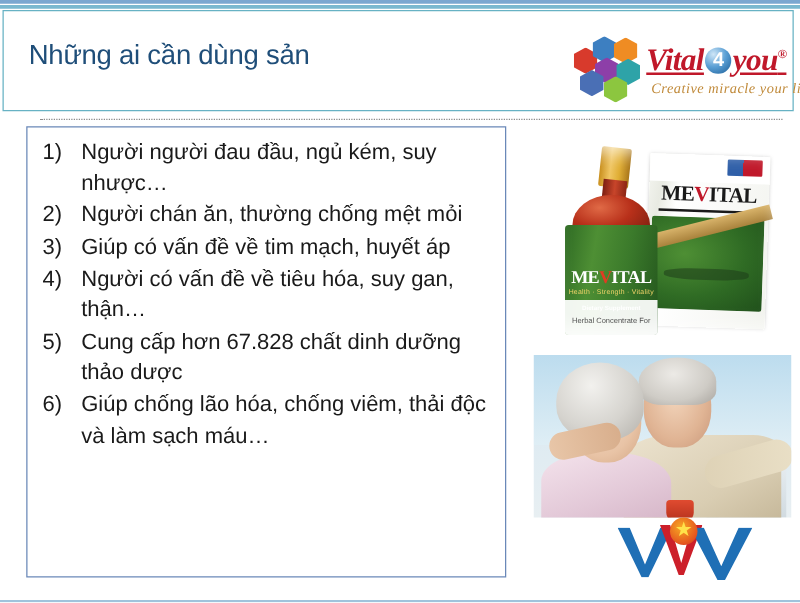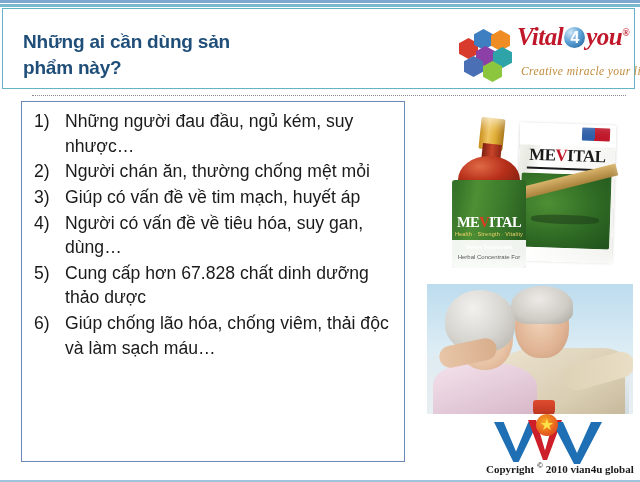--- a/index.html
+++ b/index.html
@@ -39,22 +39,22 @@
     width: 633px; height: 81px;
     border: 1.5px solid #67b2c4;
     box-sizing: border-box;
     background: #ffffff;
   }
   .slide-title {
     position: absolute;
     left: 20px; top: 20px;
     width: 380px;
     color: #1f4e79;
-    font-size: 19px;
-    font-weight: bold;
+    font-size: 22px;
+    font-weight: normal;
     line-height: 1.38;
     letter-spacing: -0.2px;
   }
 
   
   .brand-logo {
     position: absolute;
     left: 452px; top: 12px;
     width: 176px; height: 66px;
   }
@@ -71,28 +71,29 @@
   .hex.h1 { left: 0px;  top: 13px; background: #d83a2c; }
   .hex.h2 { left: 15px; top: 4px;  background: #3d7fc1; }
   .hex.h3 { left: 32px; top: 5px;  background: #ef8c23; }
   .hex.h4 { left: 17px; top: 21px; background: #8d3fa8; }
   .hex.h5 { left: 34px; top: 22px; background: #2ea3a8; }
   .hex.h6 { left: 24px; top: 36px; background: #8cc63f; }
   .hex.h7 { left: 5px;  top: 31px; background: #4a6fb5; }
 
   .brand-word {
     position: absolute;
-    left: 62px; top: 2px;
+    left: 62px; top: 14px;
     font-family: "Liberation Serif", serif;
     font-size: 25px;
     font-weight: bold;
     font-style: italic;
     color: #c0182a;
     letter-spacing: -0.5px;
     white-space: nowrap;
+    text-decoration: underline;
   }
   .brand-four {
     display: inline-block;
     position: relative;
     width: 21px; height: 21px;
     vertical-align: -3px;
     margin: 0 1px;
   }
   .brand-four .sphere {
     position: absolute;
@@ -491,21 +492,20 @@
 <body>
 
 <div id="slide">
 
   <div class="top-band-outer"></div>
   <div class="top-band-inner"></div>
 
   <div class="header-frame">
     <div class="slide-title">
       <div>Những ai cần dùng sản</div>
-      <div>phẩm này?</div>
     </div>
 
     <div class="brand-logo">
       <div class="hex-cluster">
         <div class="hex h1"></div>
         <div class="hex h2"></div>
         <div class="hex h3"></div>
         <div class="hex h4"></div>
         <div class="hex h5"></div>
         <div class="hex h6"></div>
@@ -516,36 +516,36 @@
     </div>
   </div>
 
   <div class="dotted-guide"></div>
 
   <div class="content-box">
     <div class="list">
 
       <div class="list-item">
         <span class="li-num">1)</span>
-        <span class="li-text">Những người đau đầu, ngủ kém, suy nhược…</span>
+        <span class="li-text">Người người đau đầu, ngủ kém, suy nhược…</span>
       </div>
 
       <div class="list-item">
         <span class="li-num">2)</span>
         <span class="li-text">Người chán ăn, thường chống mệt mỏi</span>
       </div>
 
       <div class="list-item">
         <span class="li-num">3)</span>
         <span class="li-text">Giúp có vấn đề về tim mạch, huyết áp</span>
       </div>
 
       <div class="list-item">
         <span class="li-num">4)</span>
-        <span class="li-text">Người có vấn đề về tiêu hóa, suy gan, dùng…</span>
+        <span class="li-text">Người có vấn đề về tiêu hóa, suy gan, thận…</span>
       </div>
 
       <div class="list-item">
         <span class="li-num">5)</span>
         <span class="li-text">Cung cấp hơn 67.828 chất dinh dưỡng thảo dược</span>
       </div>
 
       <div class="list-item">
         <span class="li-num">6)</span>
         <span class="li-text">Giúp chống lão hóa, chống viêm, thải độc và làm sạch máu…</span>
@@ -598,19 +598,16 @@
 
   <div class="footer-logo">
     <div class="v-left"></div>
     <div class="v-mid"></div>
     <div class="v-right"></div>
     <div class="star-badge">
       <div class="star-glyph">★</div>
     </div>
   </div>
 
-  <div class="copyright"><span>Copyright</span>
-    <span class="reg">©</span>
-    <span>2010 vian4u global</span></div>
 
   <div class="bottom-rule"></div>
 
 </div>
 
 </body></html>

